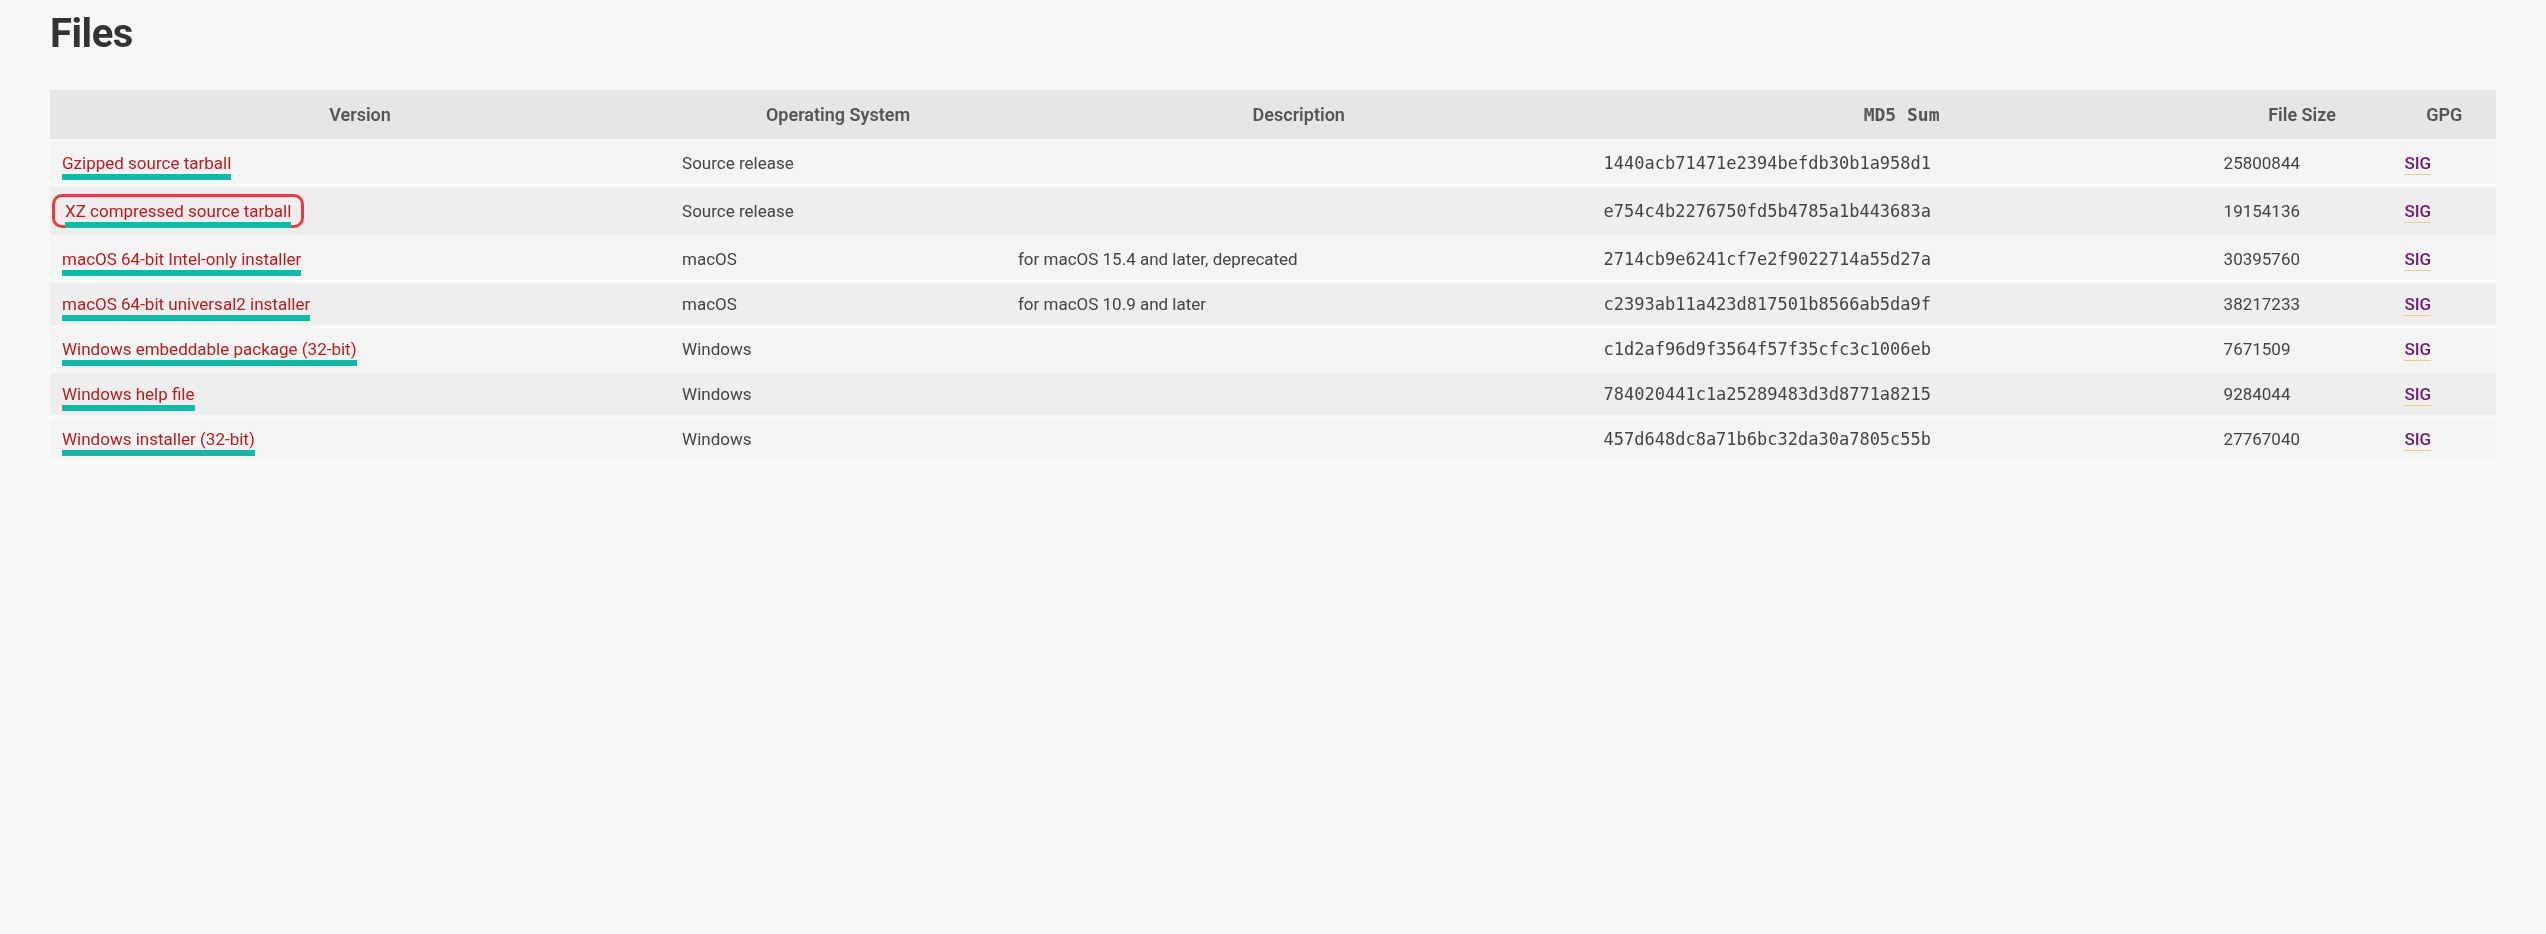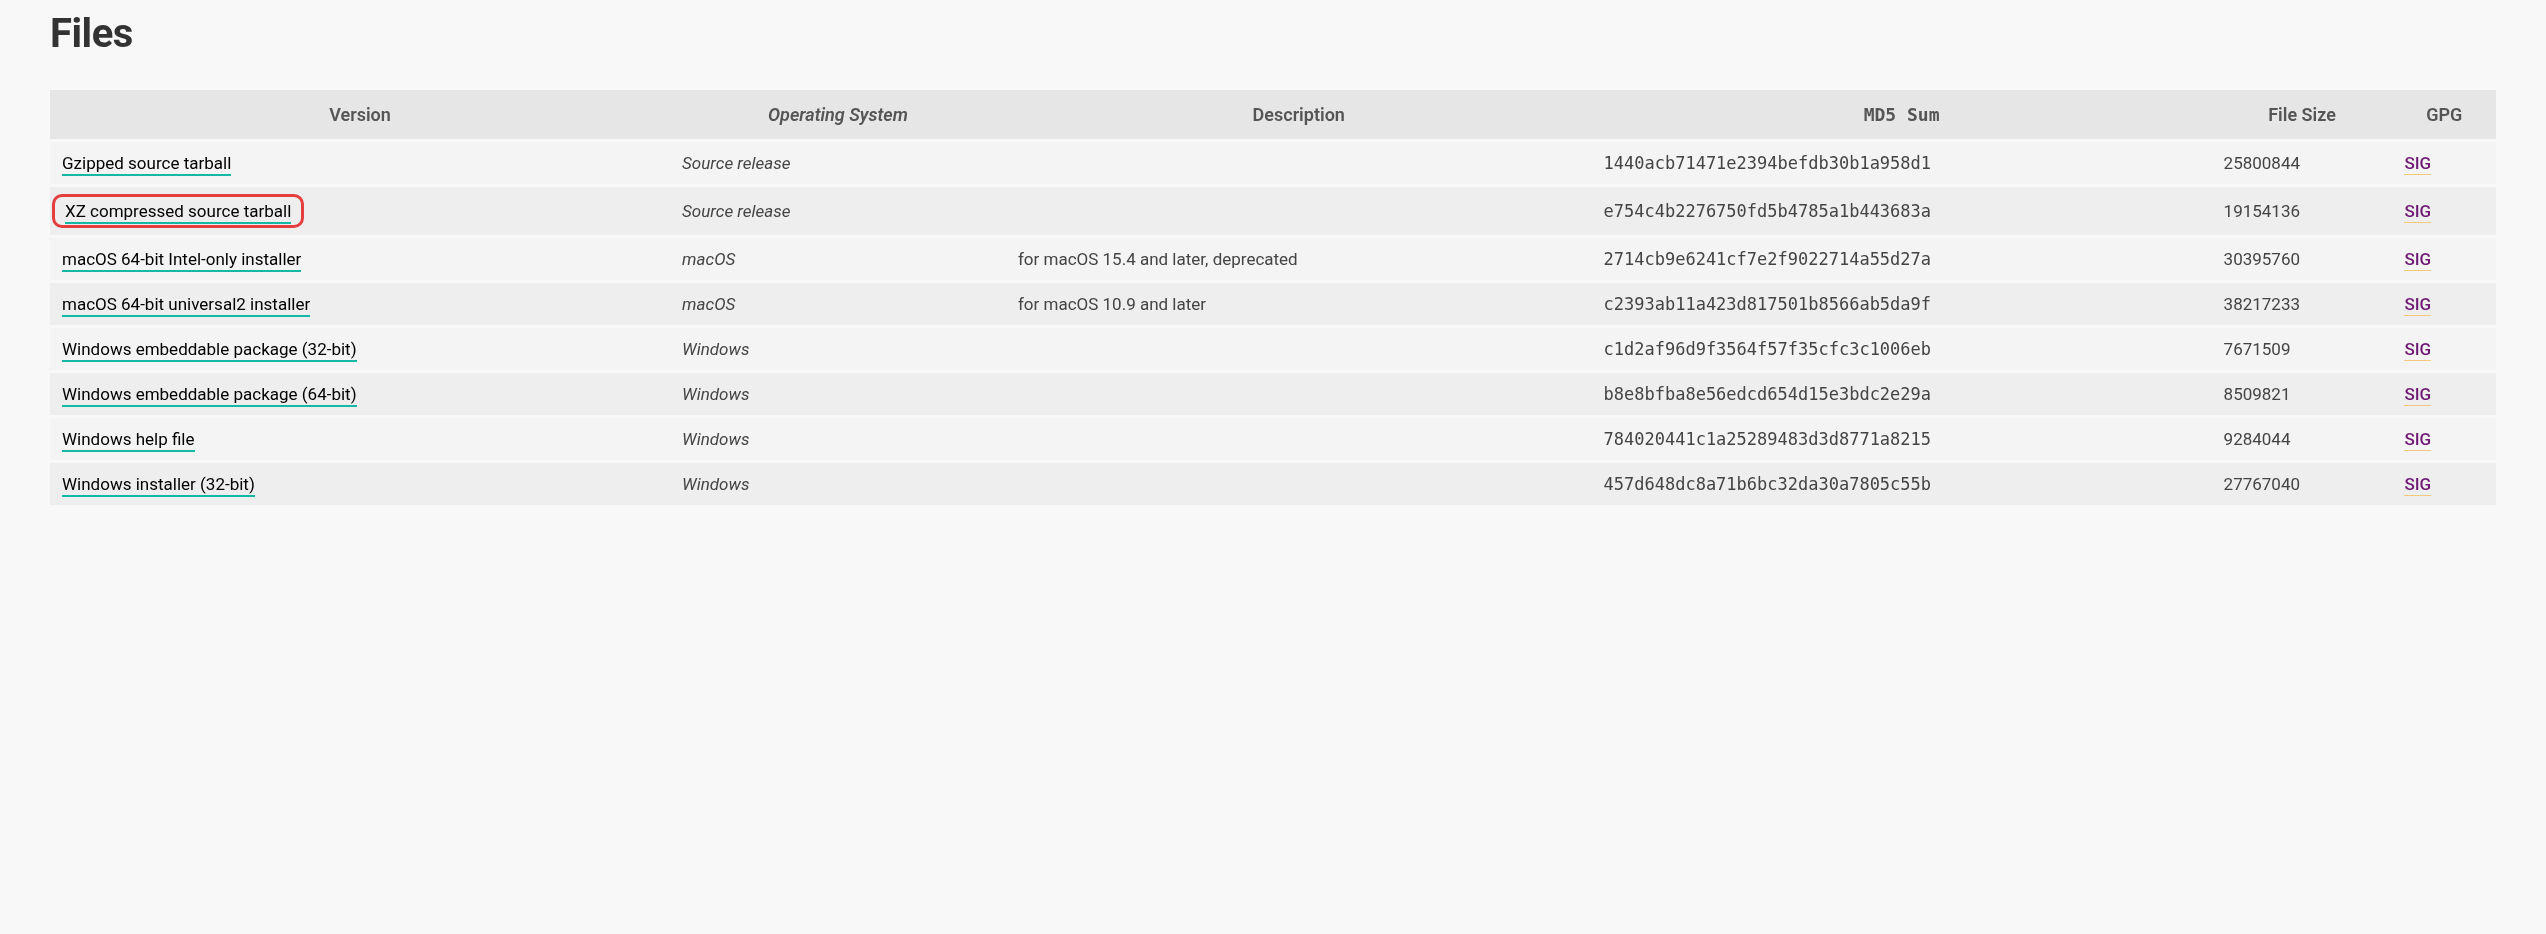--- a/index.html
+++ b/index.html
@@ -40,42 +40,42 @@
     color: #444;
     vertical-align: middle;
   }
   table.files tbody tr:nth-child(odd) td {
     background: #f4f4f4;
   }
   table.files tbody tr:nth-child(even) td {
     background: #eeeeee;
   }
   a.version-link {
-    color: #000000;
+    color: #b91c1c;
     text-decoration: none;
-    border-bottom: 2px solid #14b8a6;
+    border-bottom: 6px solid #14b8a6;
     padding-bottom: 1px;
   }
   a.sig-link {
     color: #701a75;
     text-decoration: none;
     border-bottom: 1px solid #f2c97d;
     padding-bottom: 1px;
     font-weight: 500;
   }
   .highlight-box {
     display: inline-block;
     border: 3px solid #e53e3e;
     border-radius: 10px;
     padding: 4px 10px;
     margin: -4px -10px;
     text-align: center;
   }
   .col-version { width: 360px; }
-  .col-os { width: 195px; font-style: italic; }
+  .col-os { width: 195px; }
   .col-desc { width: 340px; }
   .col-md5 { width: 360px; font-family: ui-monospace, Menlo, Consolas, monospace; }
   .col-size { width: 105px; }
   .col-gpg { width: 55px; }
 </style>
 </head>
 <body>
 
 <div class="page">
   <h1 class="page-title">Files</h1>
@@ -126,28 +126,20 @@
         </tr>
         <tr>
           <td class="col-version"><a href="#" class="version-link">Windows embeddable package (32-bit)</a></td>
           <td class="col-os">Windows</td>
           <td class="col-desc"></td>
           <td class="col-md5">c1d2af96d9f3564f57f35cfc3c1006eb</td>
           <td class="col-size">7671509</td>
           <td class="col-gpg"><a href="#" class="sig-link">SIG</a></td>
         </tr>
         <tr>
-          <td class="col-version"><a href="#" class="version-link">Windows embeddable package (64-bit)</a></td>
-          <td class="col-os">Windows</td>
-          <td class="col-desc"></td>
-          <td class="col-md5">b8e8bfba8e56edcd654d15e3bdc2e29a</td>
-          <td class="col-size">8509821</td>
-          <td class="col-gpg"><a href="#" class="sig-link">SIG</a></td>
-        </tr>
-        <tr>
           <td class="col-version"><a href="#" class="version-link">Windows help file</a></td>
           <td class="col-os">Windows</td>
           <td class="col-desc"></td>
           <td class="col-md5">784020441c1a25289483d3d8771a8215</td>
           <td class="col-size">9284044</td>
           <td class="col-gpg"><a href="#" class="sig-link">SIG</a></td>
         </tr>
         <tr>
           <td class="col-version"><a href="#" class="version-link">Windows installer (32-bit)</a></td>
           <td class="col-os">Windows</td>

